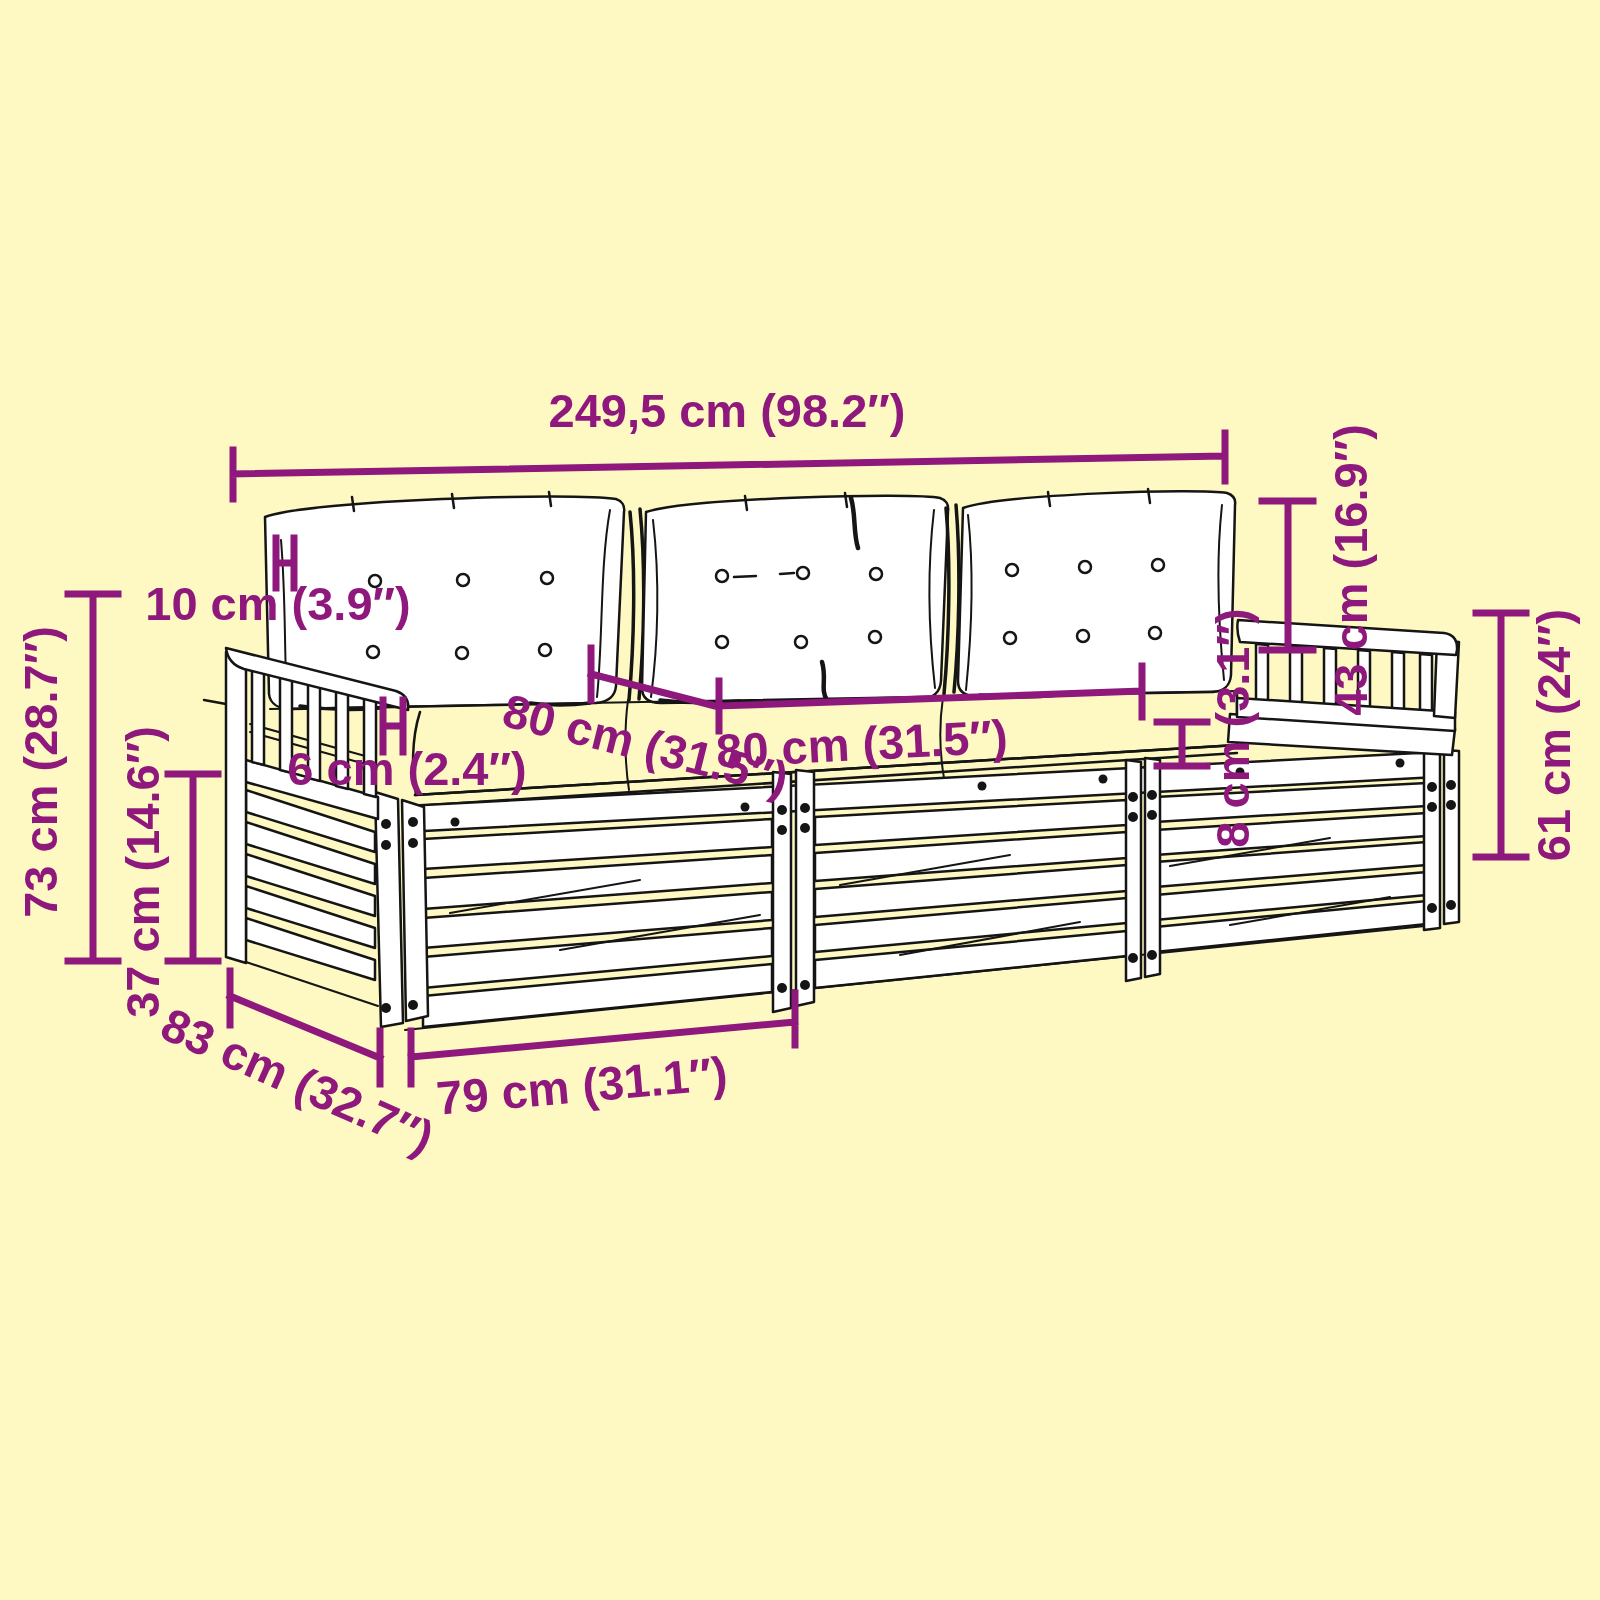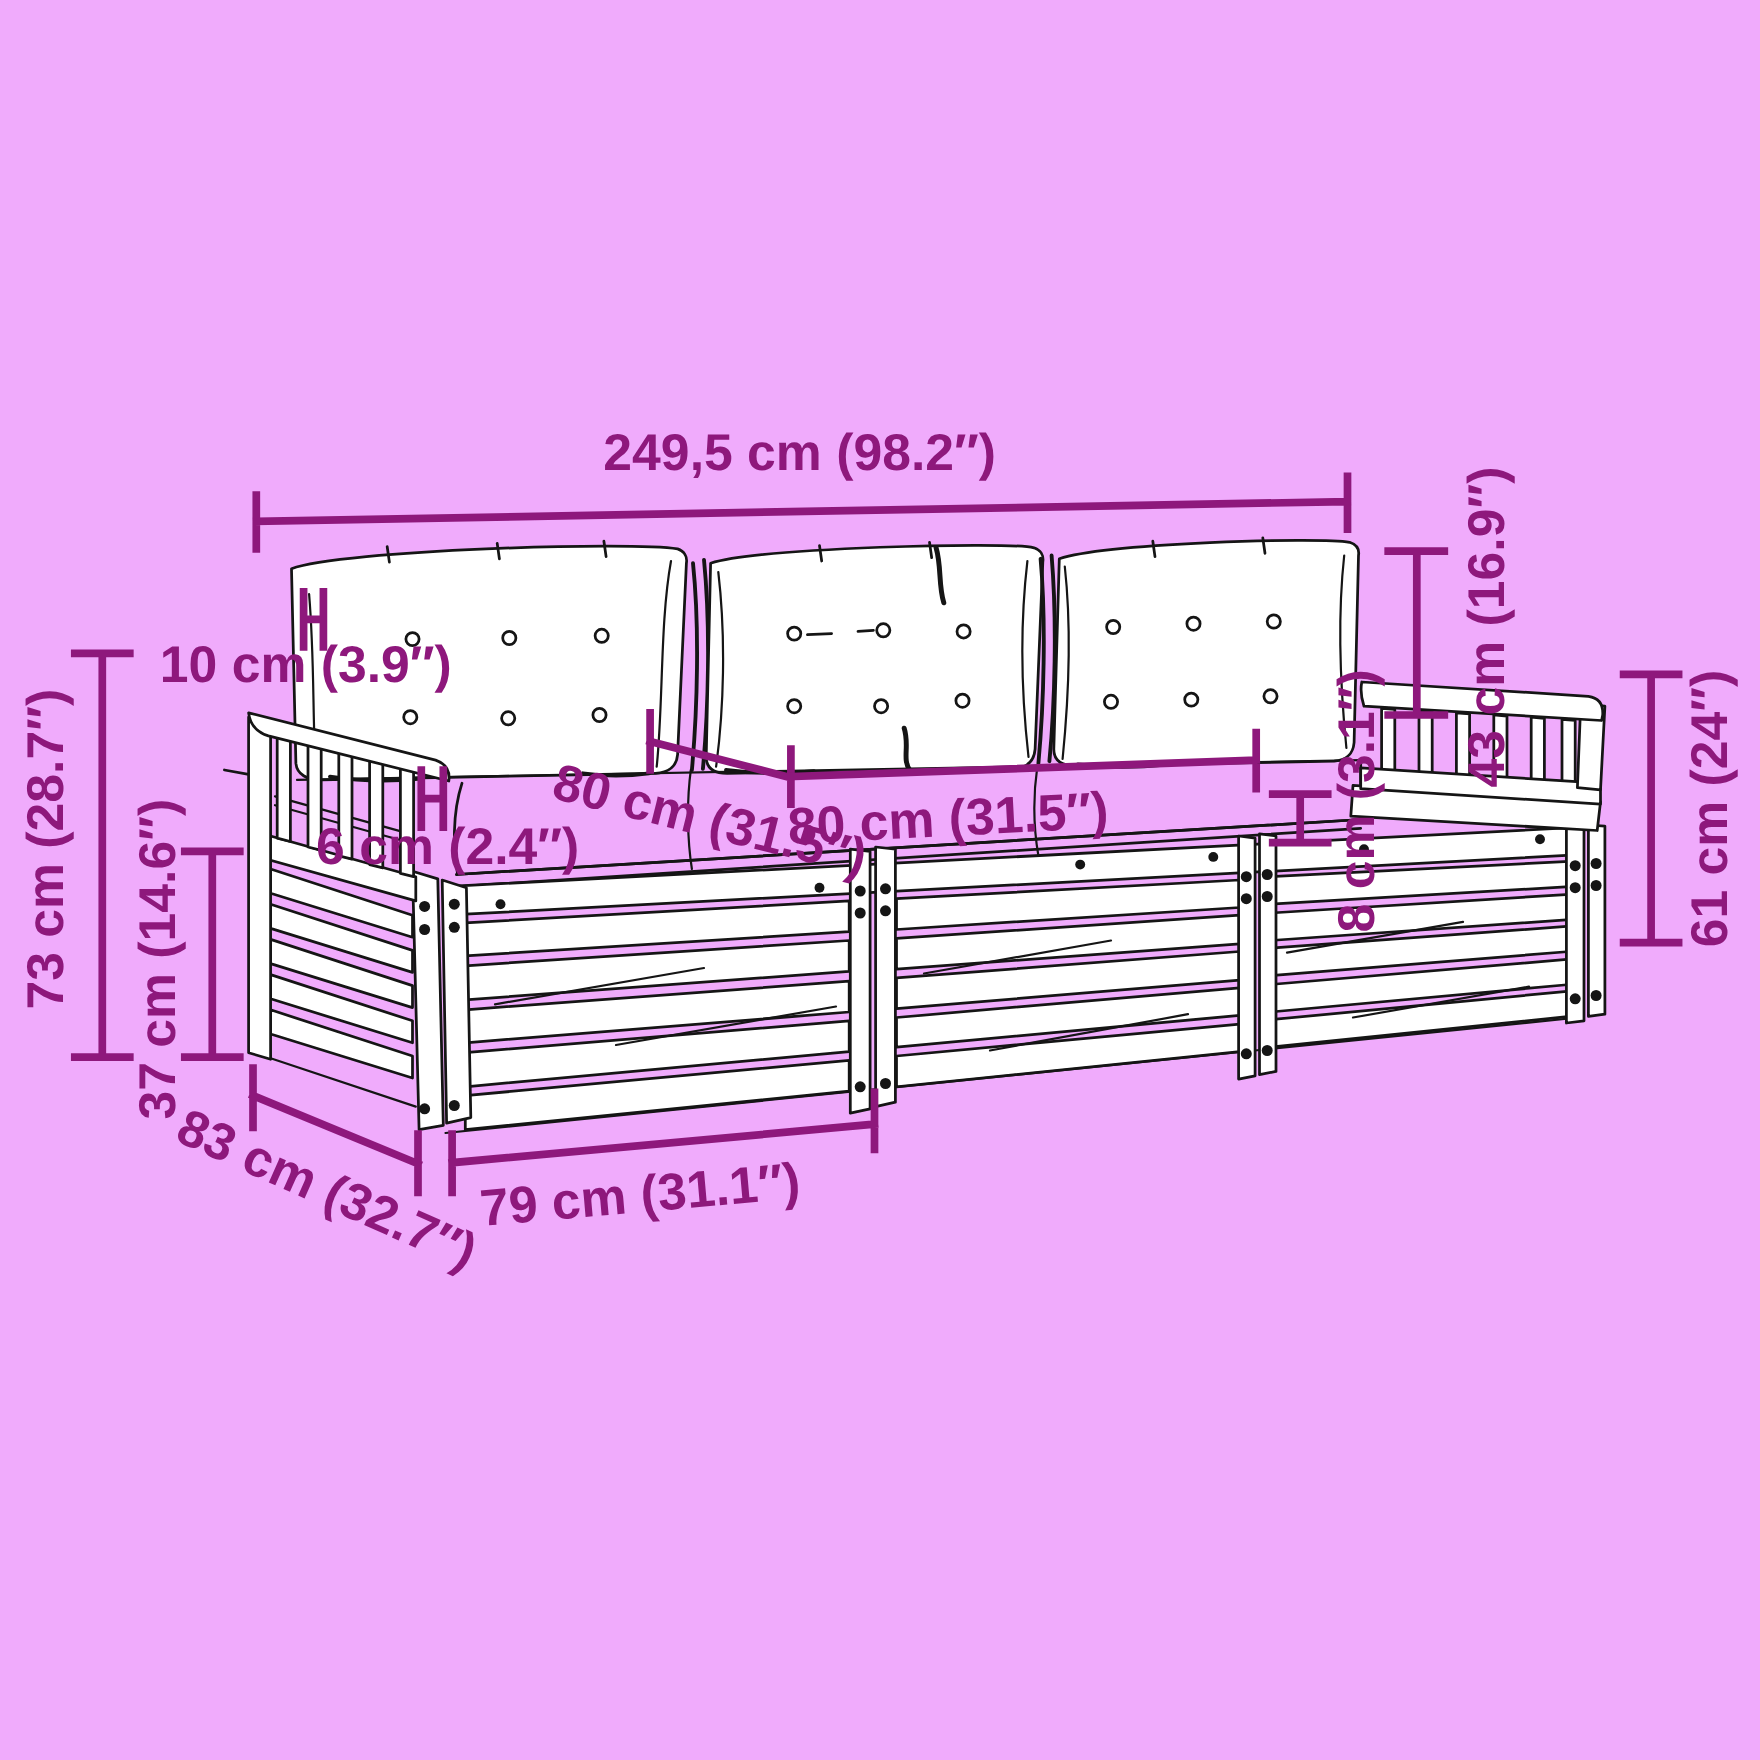--- a/index.html
+++ b/index.html
@@ -1,16 +1,16 @@
 <!DOCTYPE html>
 <html><head>
 <meta charset="utf-8">
 <style>
   html,body{margin:0;padding:0;background:#fff;}
-  #stage{width:1600px;height:1600px;position:relative;background:#f0abfc;overflow:hidden;}
+  #stage{width:1600px;height:1600px;position:relative;background:#fef9c3;overflow:hidden;}
   svg{display:block;}
   text.dim{
     font-family:"Liberation Sans", sans-serif;
     font-weight:bold;
     font-size:47px;
     fill:#8E187C;
   }
 </style>
 </head>
 <body>

